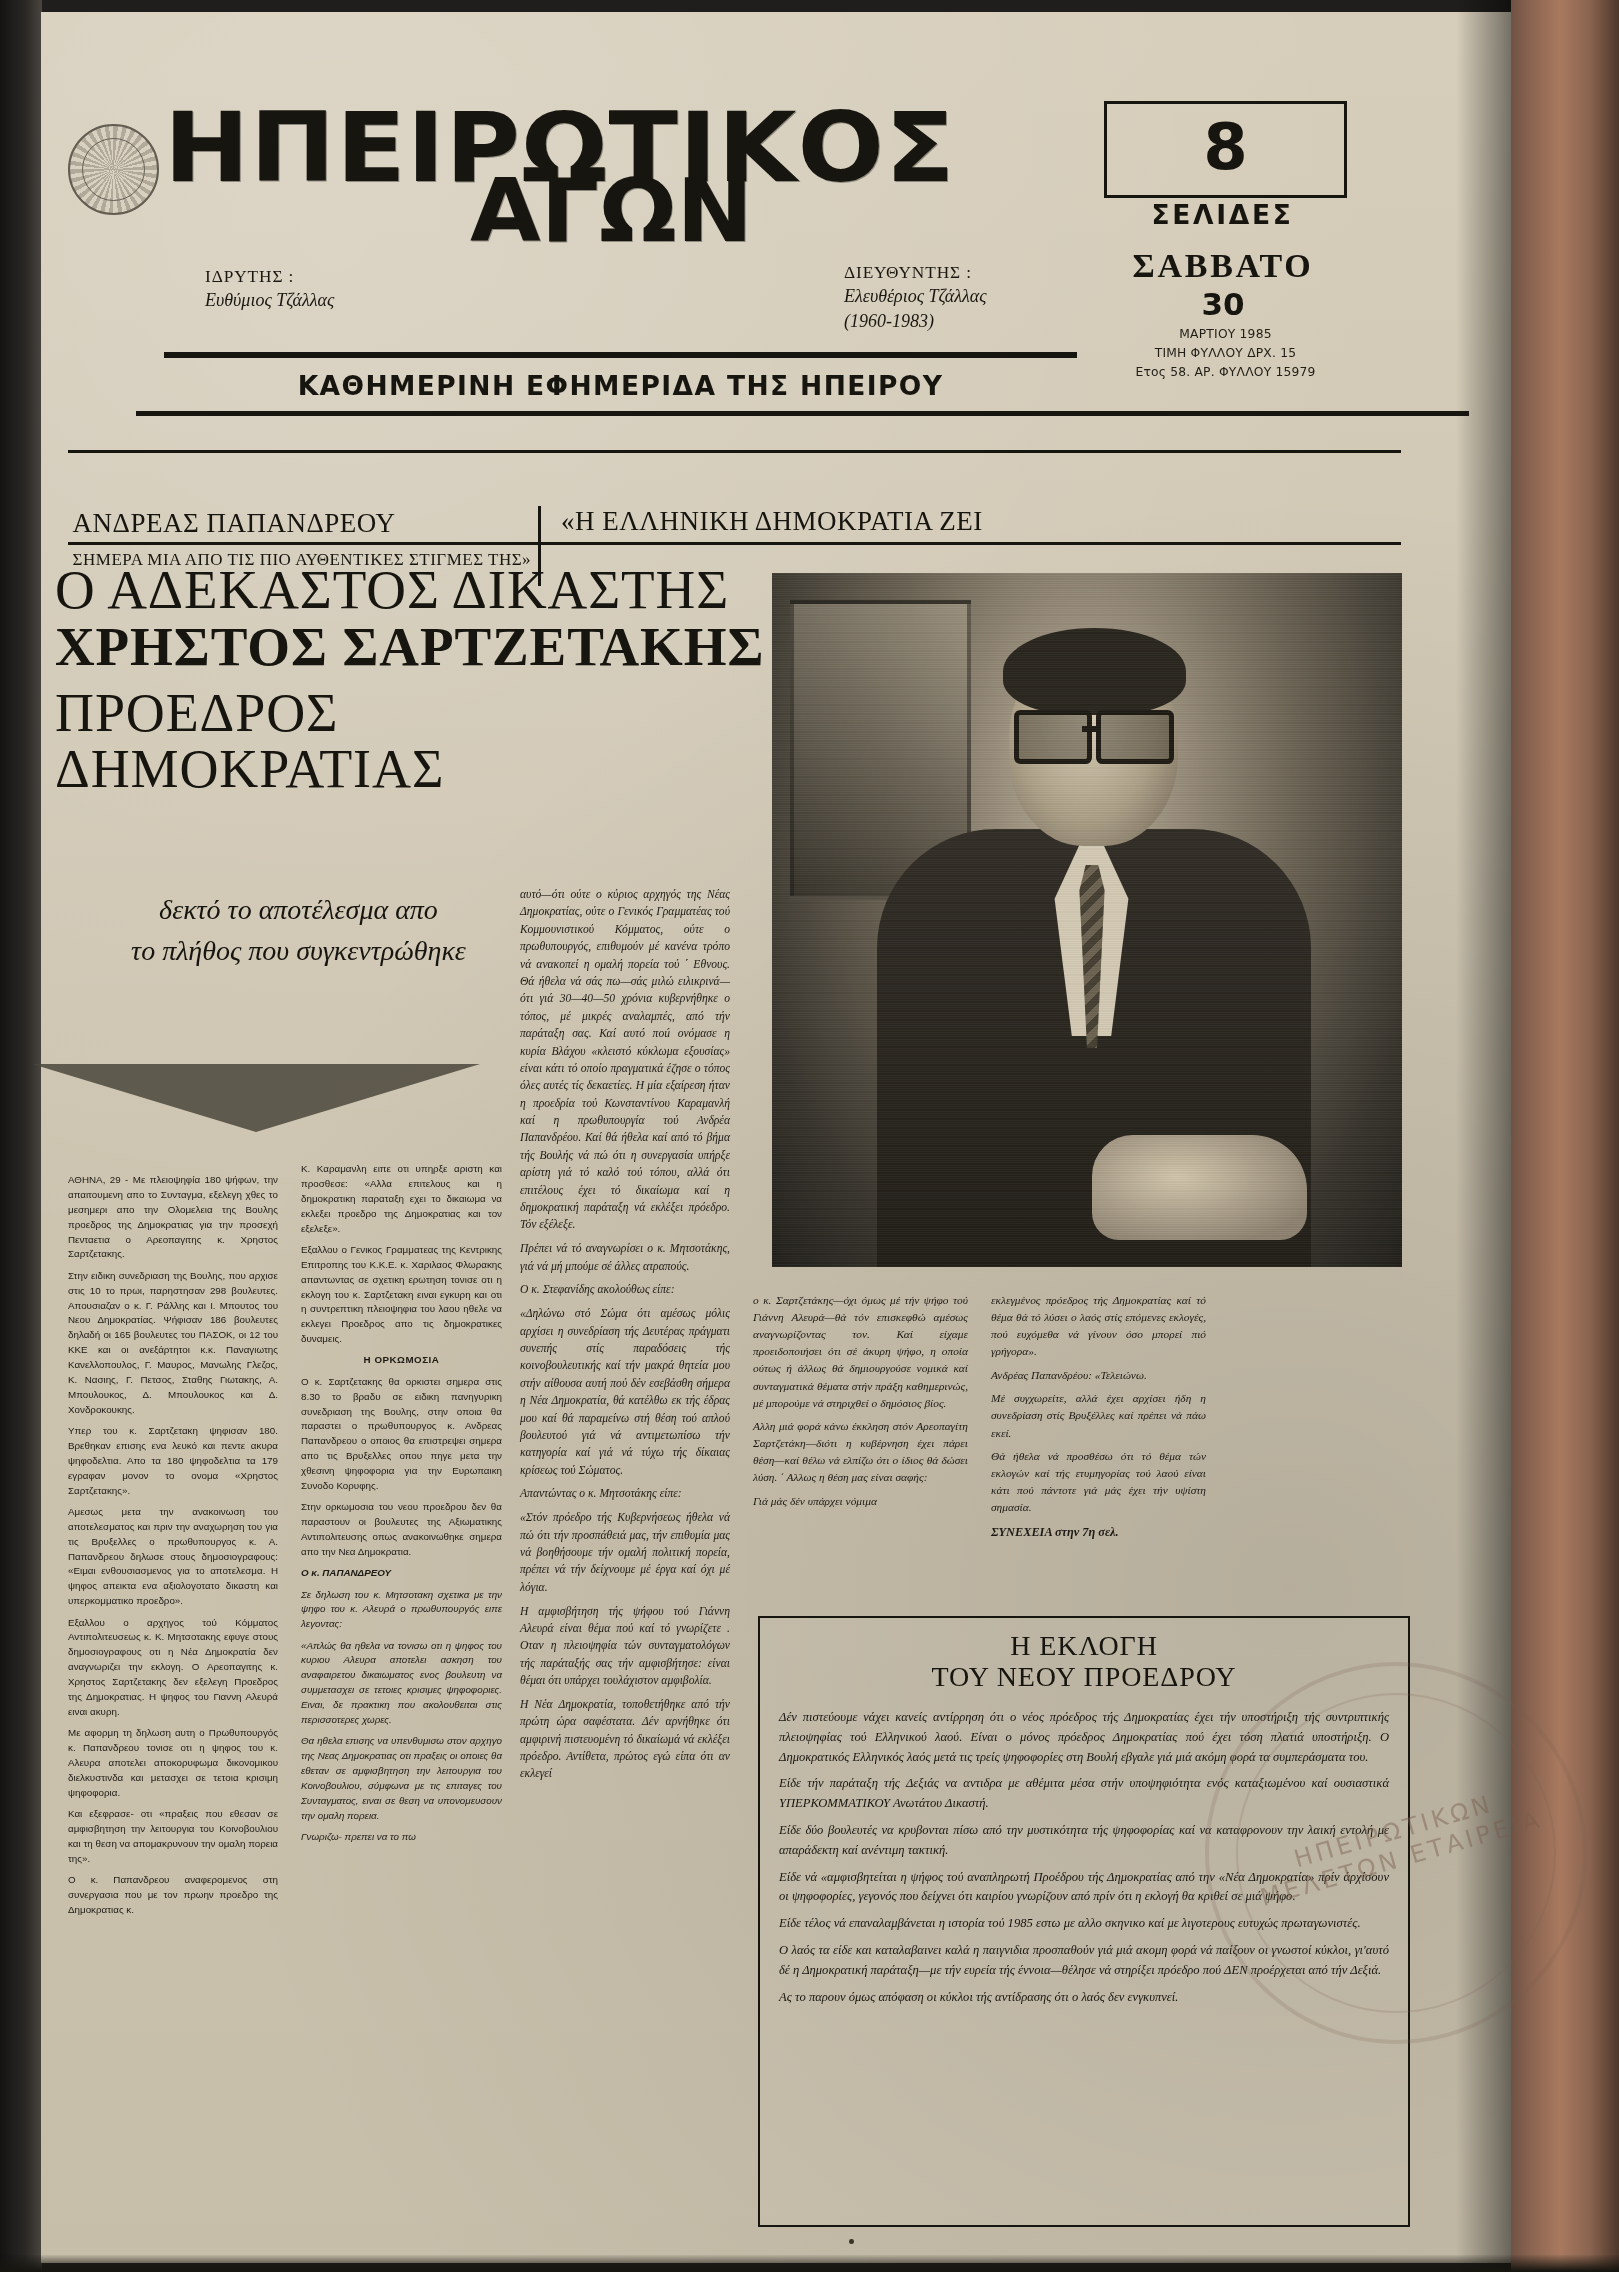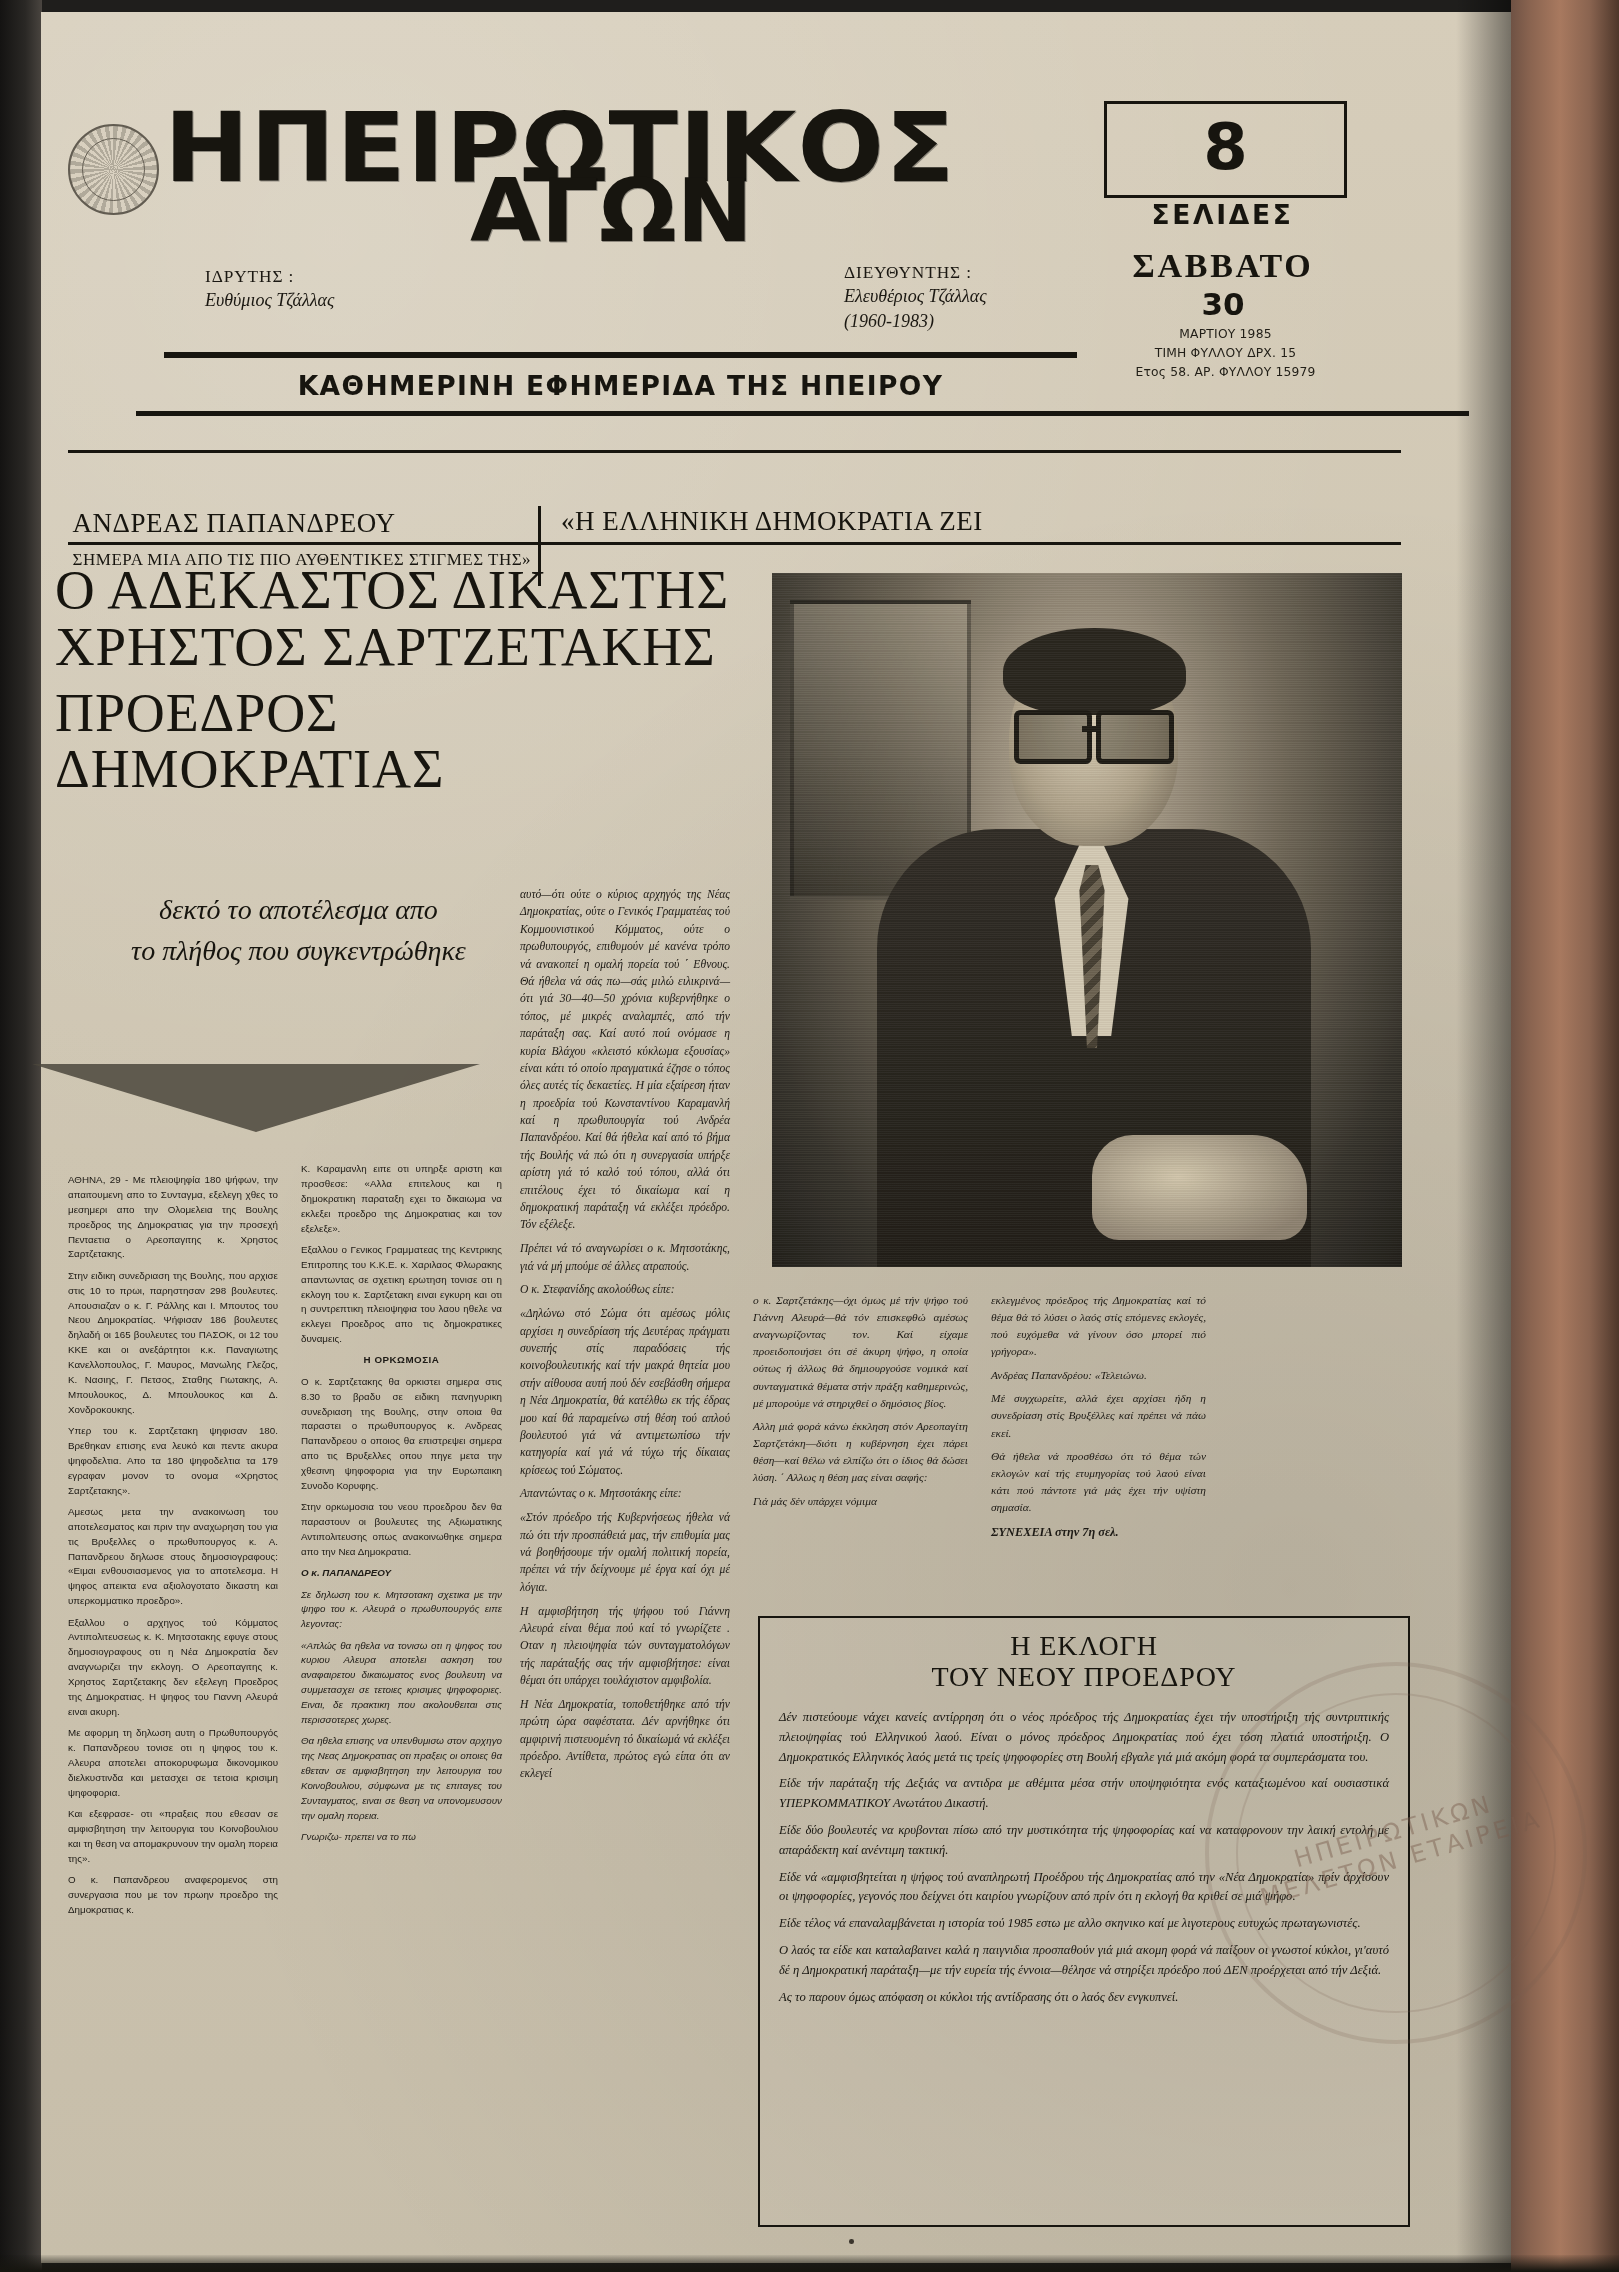--- a/index.html
+++ b/index.html
@@ -304,21 +304,21 @@
   .headline {
     position: absolute;
     left: 55px;
     top: 562px;
     width: 712px;
     font-family: "Liberation Serif", serif;
     color: #17150f;
     line-height: 1.03;
   }
   .headline .l1 { font-size: 55px; letter-spacing: 0.9px; }
-  .headline .l2 { font-size: 55px; letter-spacing: 0.9px; }
+  .headline .l2 { font-size: 55px; letter-spacing: 0.9px; font-weight: bold; }
   .headline .l3 { font-size: 54px; letter-spacing: 0.9px; margin-top: 11px;}
   .headline .l4 { font-size: 54px; letter-spacing: 0.9px; }
 
   .deck {
     position: absolute;
     left: 68px;
     top: 890px;
     width: 461px;
     font-family: "Liberation Serif", serif;
     font-style: italic;

